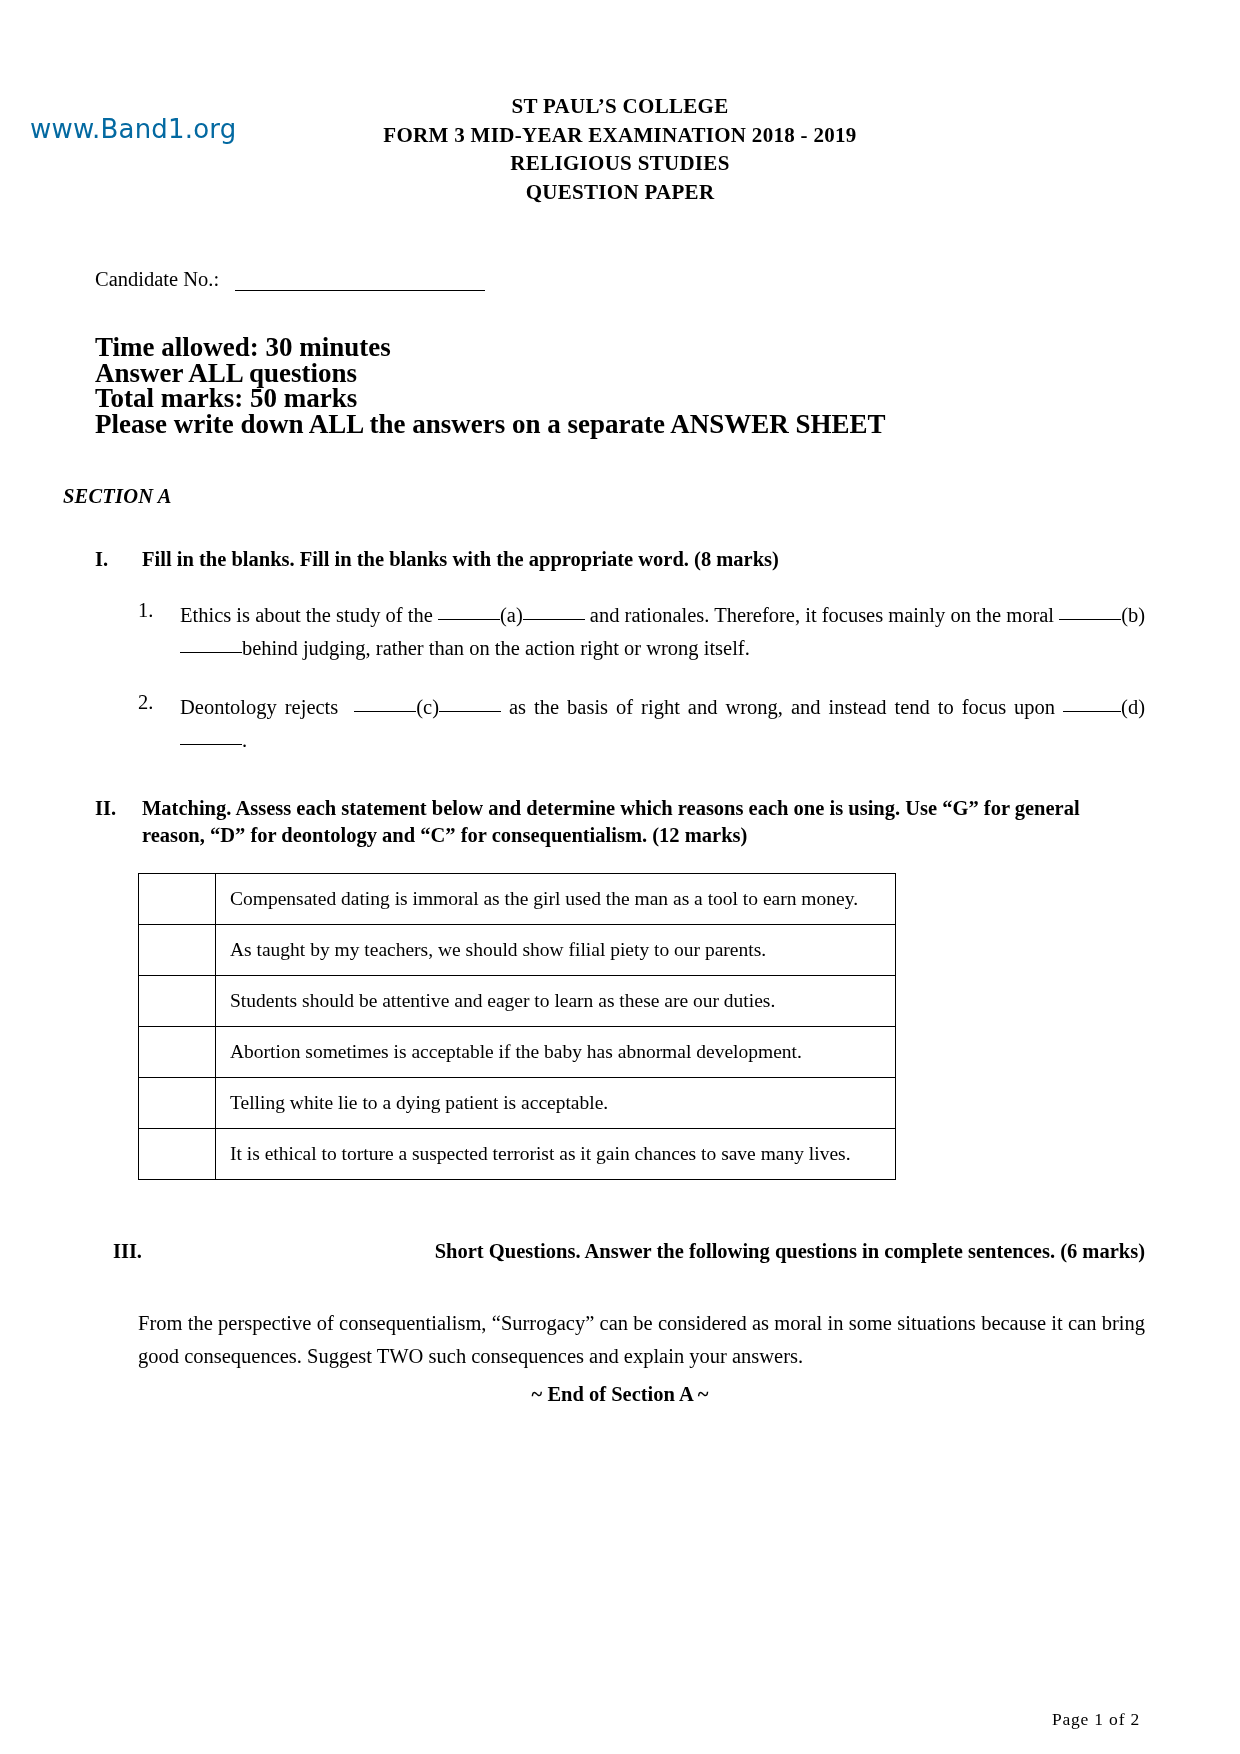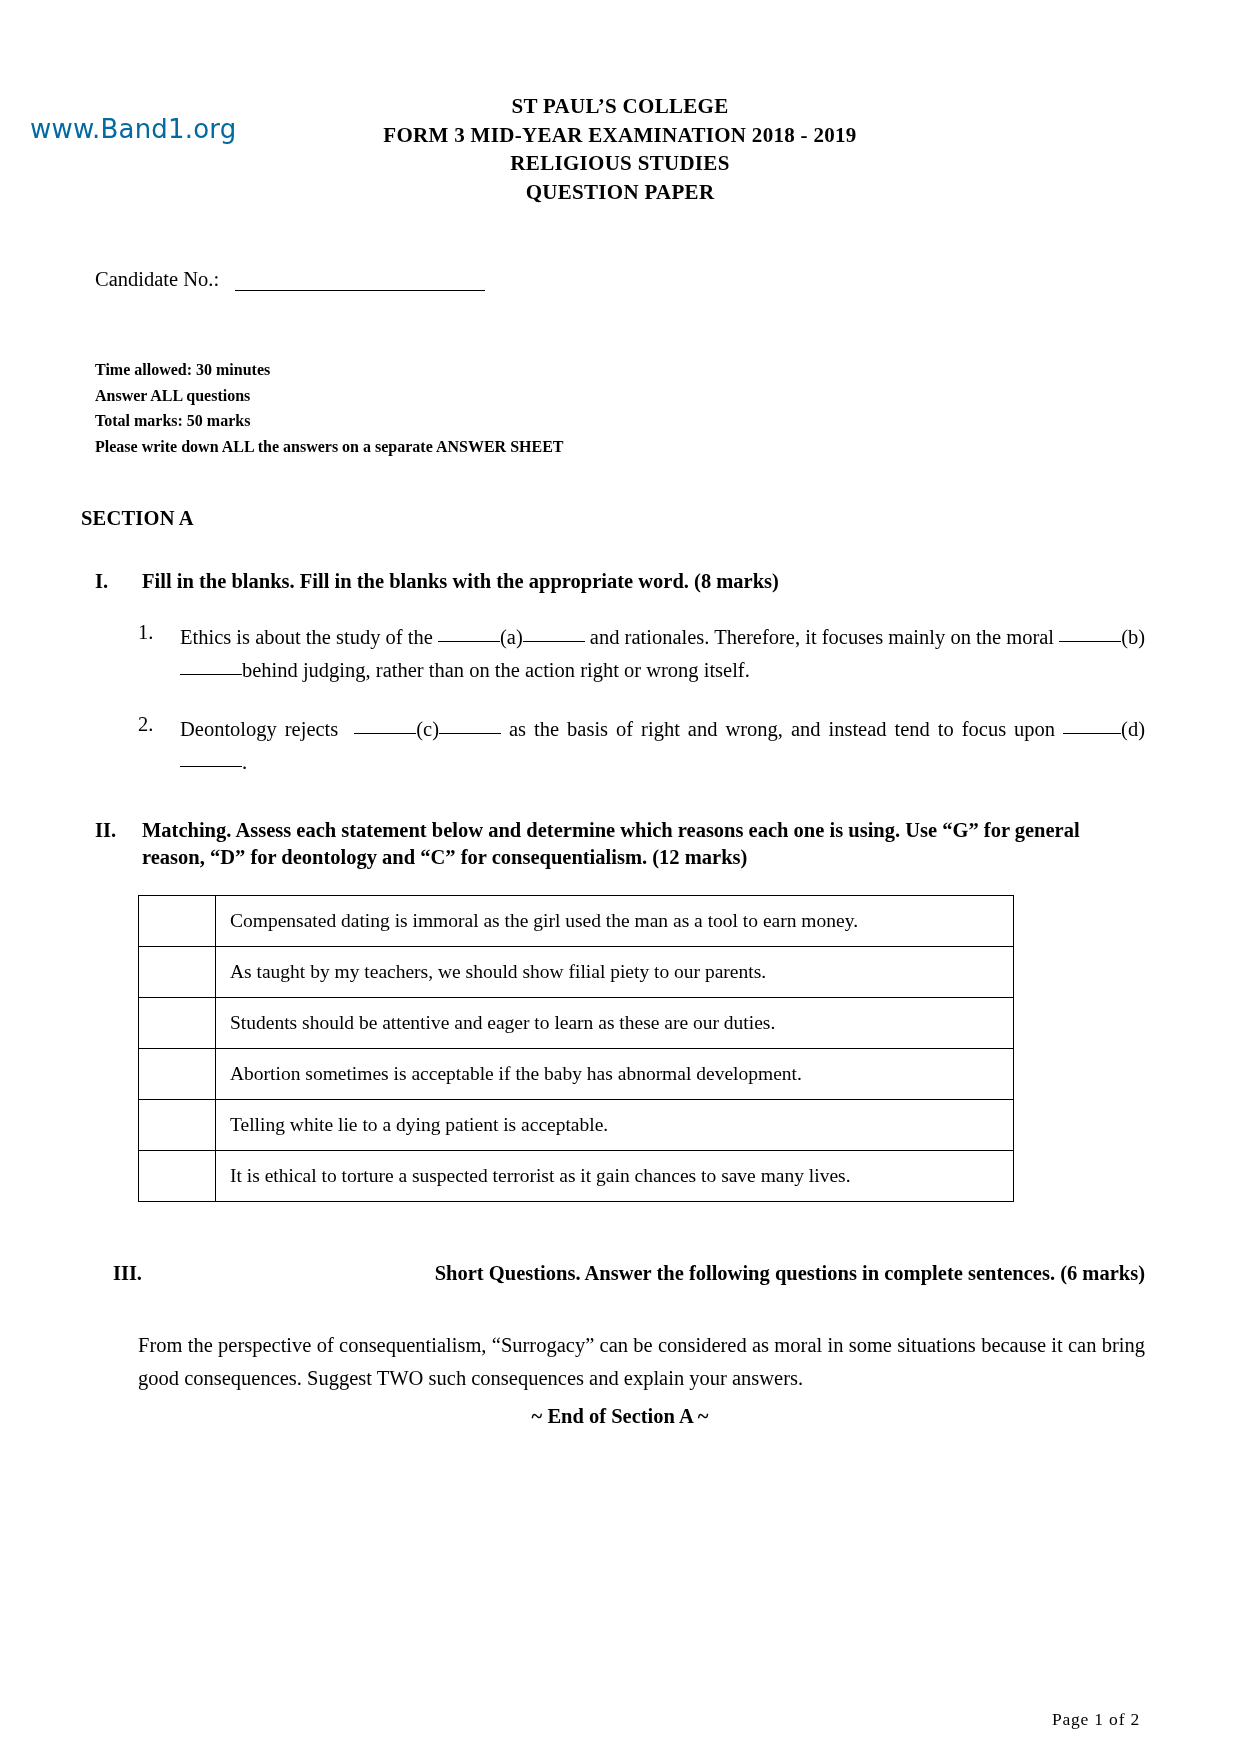--- a/index.html
+++ b/index.html
@@ -52,34 +52,35 @@
     white-space: nowrap;
   }
   .candidate-blank {
     display: inline-block;
     width: 250px;
     border-bottom: 1.6px solid #000;
     margin-left: 16px;
     height: 17px;
   }
   .instructions {
-    margin-top: 66px;
-    margin-left: 95px;
-    font-size: 16px;
+    margin-top: 44px;
+    margin-left: 95px;
+    font-size: 27px;
     font-weight: bold;
     line-height: 25.5px;
   }
   .instructions .it {
   }
   .section-title {
     margin-top: 48px;
-    margin-left: 81px;
+    margin-left: 63px;
     font-weight: bold;
     font-size: 20.5px;
     letter-spacing: 0.2px;
+    font-style: italic;
   }
   .part {
     margin-top: 38px;
     margin-left: 95px;
     margin-right: 95px;
     font-size: 20.5px;
   }
   .part-head {
     display: flex;
     font-weight: bold;
@@ -115,21 +116,21 @@
     width: 62px;
     vertical-align: 2px;
     height: 14px;
   }
   .blank.short { width: 58px; }
   .match-table {
     margin-top: 24px;
     margin-left: 43px;
     margin-right: 20px;
     border-collapse: collapse;
-    width: 876px;
+    width: 758px;
   }
   .match-table td {
     border: 1.3px solid #000;
     font-size: 19.5px;
     padding: 13px 12px 13px 14px;
     line-height: 24px;
   }
   .match-table td.mark-col {
     width: 76px;
     padding: 0;

